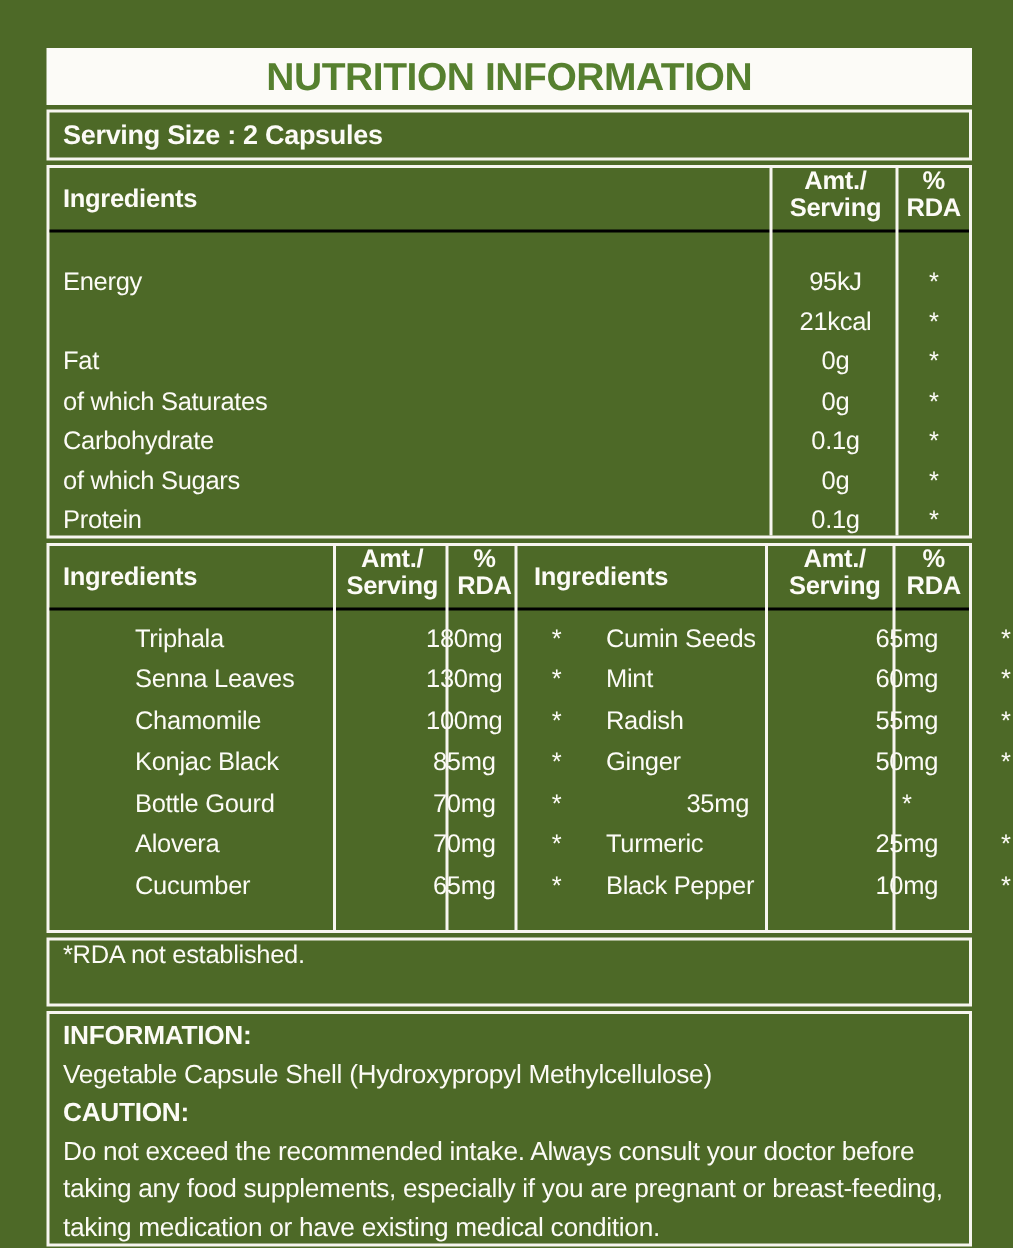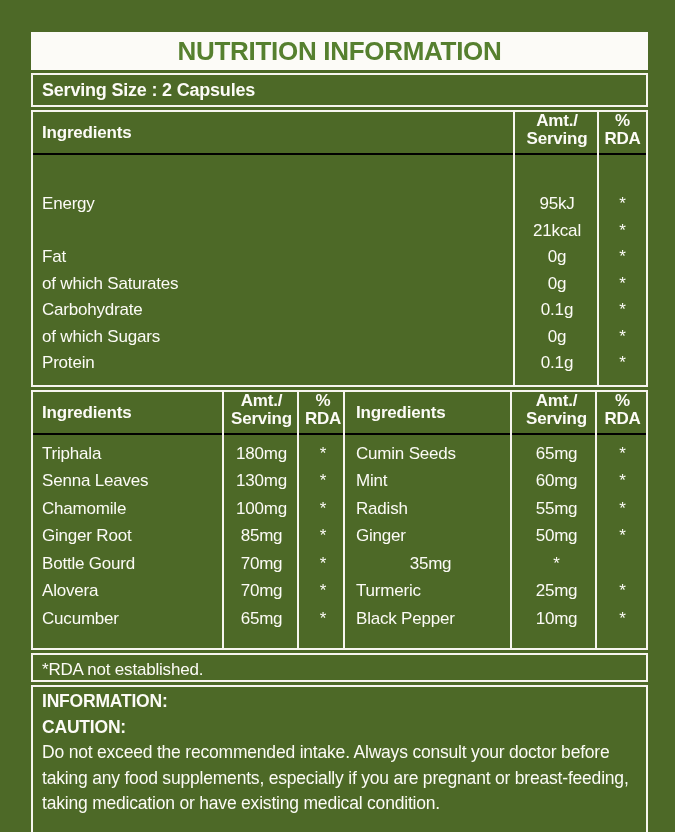--- a/index.html
+++ b/index.html
@@ -48,38 +48,38 @@
     display:flex; align-items:center;
     padding-left:9px;
     font-weight:bold; font-size:17px; letter-spacing:-0.2px;
   }
   .hcell-c {
     display:flex; flex-direction:column; align-items:center; justify-content:flex-start;
     font-weight:bold; font-size:17px; line-height:18px; letter-spacing:-0.2px;
   }
 
   .tbody { box-sizing:border-box; }
-  .t1 .tbody { height:202px; padding-top:8px;margin-top:28px; }
+  .t1 .tbody { height:202px; padding-top:20px; }
   .t2 .tbody { height:213px; padding-top:5px; }
 
   .trow { display:grid; align-items:center; font-size:17px; letter-spacing:-0.2px; }
   .t1 .trow { height:26.5px; }
-  .t2 .trow { height:27.5px; }
+  .t2 .trow { height:27.5px;padding-left:48px; }
 
   .cell-name { padding-left:9px; white-space:nowrap; overflow:hidden; }
   .cell-amt, .cell-rda { text-align:center; }
 
   .vline { position:absolute; top:0; bottom:0; width:2px; background:#f7f5ef; }
   .t1 .v1 { left:480px; } .t1 .v2 { left:564px; }
   .t2 .v1 { left:189px; } .t2 .v2 { left:264px; } .t2 .v3 { left:310px; }
   .t2 .v4 { left:477px; } .t2 .v5 { left:562px; }
 
   .rda-note-box {
-    height:29px;
-    display:flex; align-items:flex-end;
+    height:46px;
+    display:flex; align-items:flex-start;
     padding-left:9px;
     font-size:17px; letter-spacing:-0.2px;
   }
 
   .footer-box {
     height:157px;
     padding:2px 9px;
     font-size:17.5px; line-height:25.5px; letter-spacing:-0.2px;
   }
   .bold { font-weight:bold; }
@@ -200,21 +200,21 @@
         </div>
         <div class="trow">
           <div class="cell-name">Chamomile</div>
           <div class="cell-amt">100mg</div>
           <div class="cell-rda">*</div>
           <div class="cell-name">Radish</div>
           <div class="cell-amt">55mg</div>
           <div class="cell-rda">*</div>
         </div>
         <div class="trow">
-          <div class="cell-name">Ginger Root</div>
+          <div class="cell-name">Konjac Black</div>
           <div class="cell-amt">85mg</div>
           <div class="cell-rda">*</div>
           <div class="cell-name">Ginger</div>
           <div class="cell-amt">50mg</div>
           <div class="cell-rda">*</div>
         </div>
         <div class="trow">
           <div class="cell-name">Bottle Gourd</div>
           <div class="cell-amt">70mg</div>
           <div class="cell-rda">*</div>
@@ -239,18 +239,19 @@
         </div>
       </div>
     </div>
 
     <div class="box rda-note-box">
       <span>*RDA not established.</span>
     </div>
 
     <div class="box footer-box">
       <div class="bold">INFORMATION:</div>
+      <div>Vegetable Capsule Shell (Hydroxypropyl Methylcellulose)</div>
       <div class="bold">CAUTION:</div>
       <div>Do not exceed the recommended intake. Always consult your doctor before taking any food supplements, especially if you are pregnant or breast-feeding, taking medication or have existing medical condition.</div>
     </div>
 
   </div>
 </div>
 
 </body></html>

